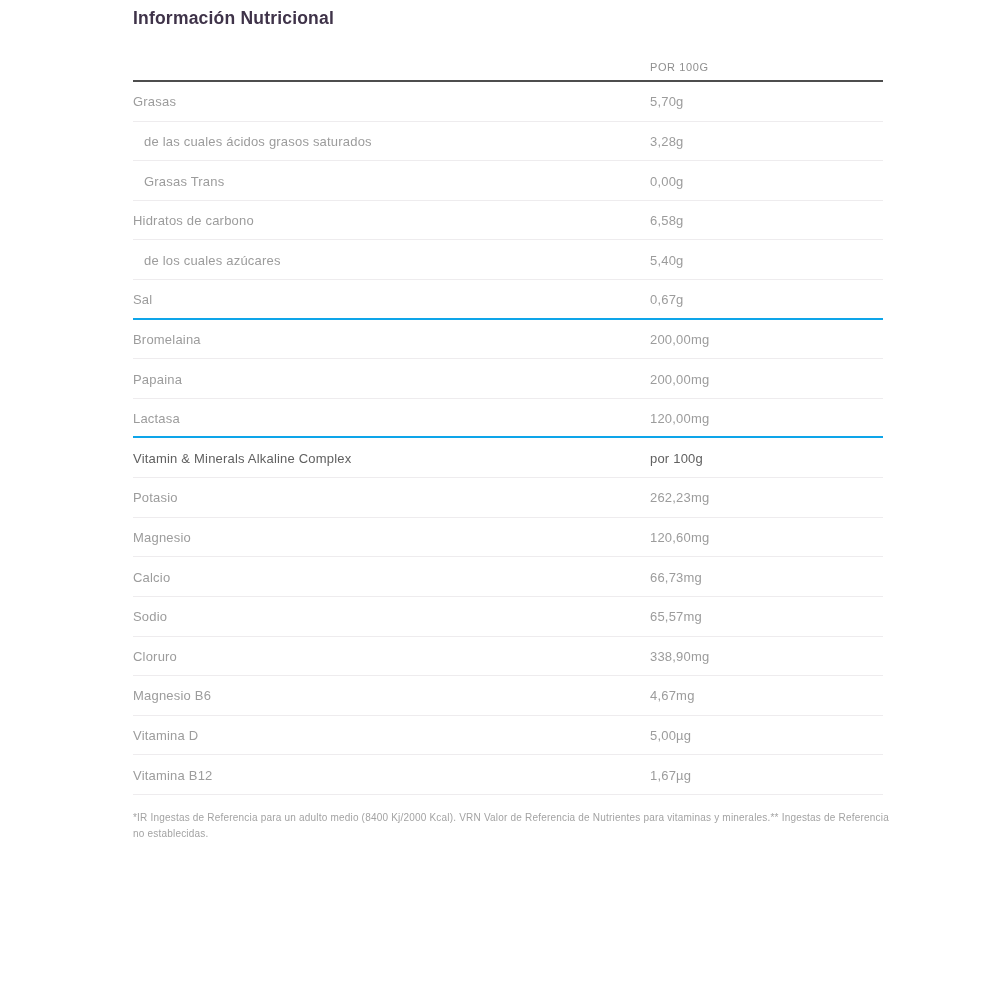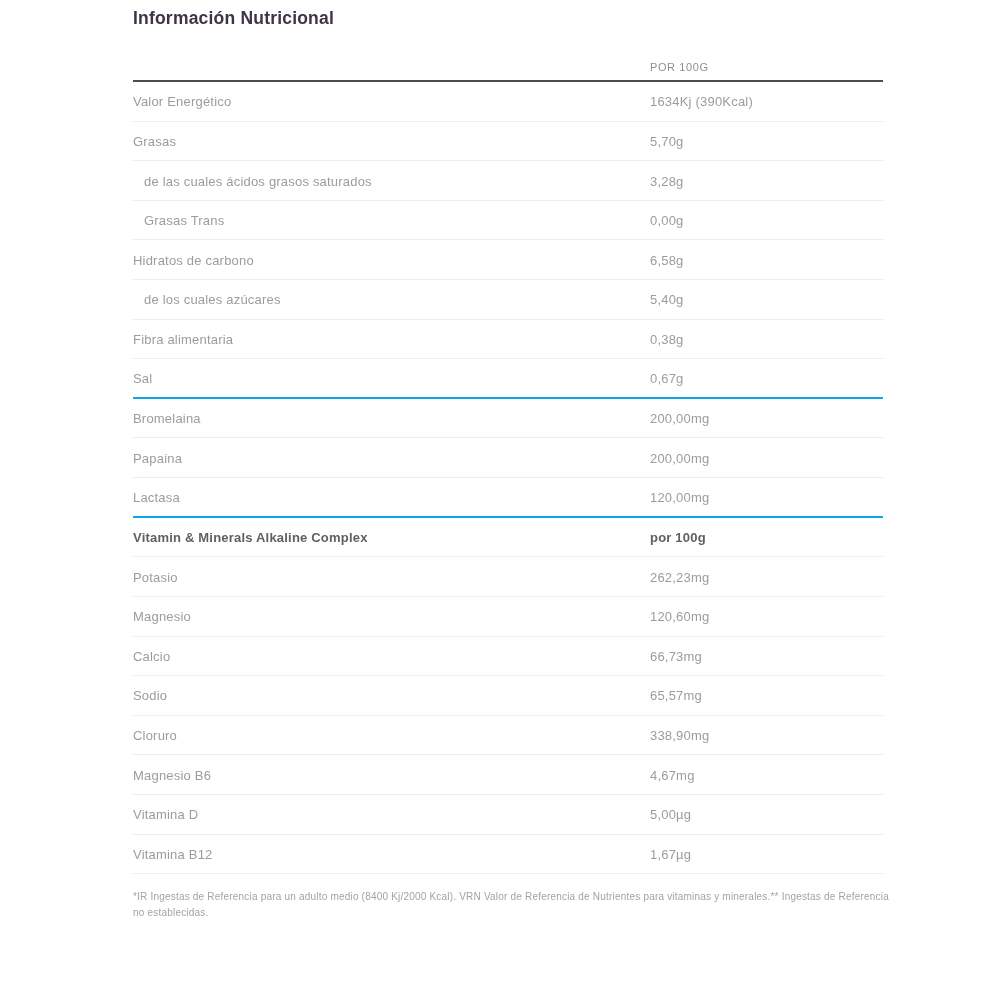--- a/index.html
+++ b/index.html
@@ -35,21 +35,21 @@
     position: absolute; left: 0; top: 50%; transform: translateY(-50%);
     font-size: 13px; color: #9c9c9c; letter-spacing: 0.2px; white-space: nowrap;
   }
   .row.indent .label { left: 11px; }
   .row .val {
     position: absolute; left: 517px; top: 50%; transform: translateY(-50%);
     font-size: 13px; color: #9c9c9c; letter-spacing: 0.2px; white-space: nowrap;
   }
   .row.section-end { border-bottom: 2px solid #0ea5e9; }
   .row.section-header .label,
-  .row.section-header .val { font-weight: bold; color: #606060; }
+  .row.section-header .val { font-weight: normal; color: #606060; }
 
   .footnote {
     margin: 0; padding-top: 15px;
     font-size: 10px; line-height: 1.6; color: #a3a3a3; letter-spacing: 0.2px;
     width: 760px;
   }
 </style>
 </head>
 <body>
 
@@ -57,46 +57,38 @@
   <div class="content">
 
     <h1 class="title">Información Nutricional</h1>
 
     <div class="table">
       <div class="head-row">
         <span class="val">POR 100G</span>
       </div>
       <div id="rows">
           <div class="row">
-            <span class="label">Valor Energético</span>
-            <span class="val">1634Kj (390Kcal)</span>
-          </div>
-          <div class="row">
             <span class="label">Grasas</span>
             <span class="val">5,70g</span>
           </div>
           <div class="row indent">
             <span class="label">de las cuales ácidos grasos saturados</span>
             <span class="val">3,28g</span>
           </div>
           <div class="row indent">
             <span class="label">Grasas Trans</span>
             <span class="val">0,00g</span>
           </div>
           <div class="row">
             <span class="label">Hidratos de carbono</span>
             <span class="val">6,58g</span>
           </div>
           <div class="row indent">
             <span class="label">de los cuales azúcares</span>
             <span class="val">5,40g</span>
-          </div>
-          <div class="row">
-            <span class="label">Fibra alimentaria</span>
-            <span class="val">0,38g</span>
           </div>
           <div class="row section-end">
             <span class="label">Sal</span>
             <span class="val">0,67g</span>
           </div>
           <div class="row">
             <span class="label">Bromelaina</span>
             <span class="val">200,00mg</span>
           </div>
           <div class="row">

